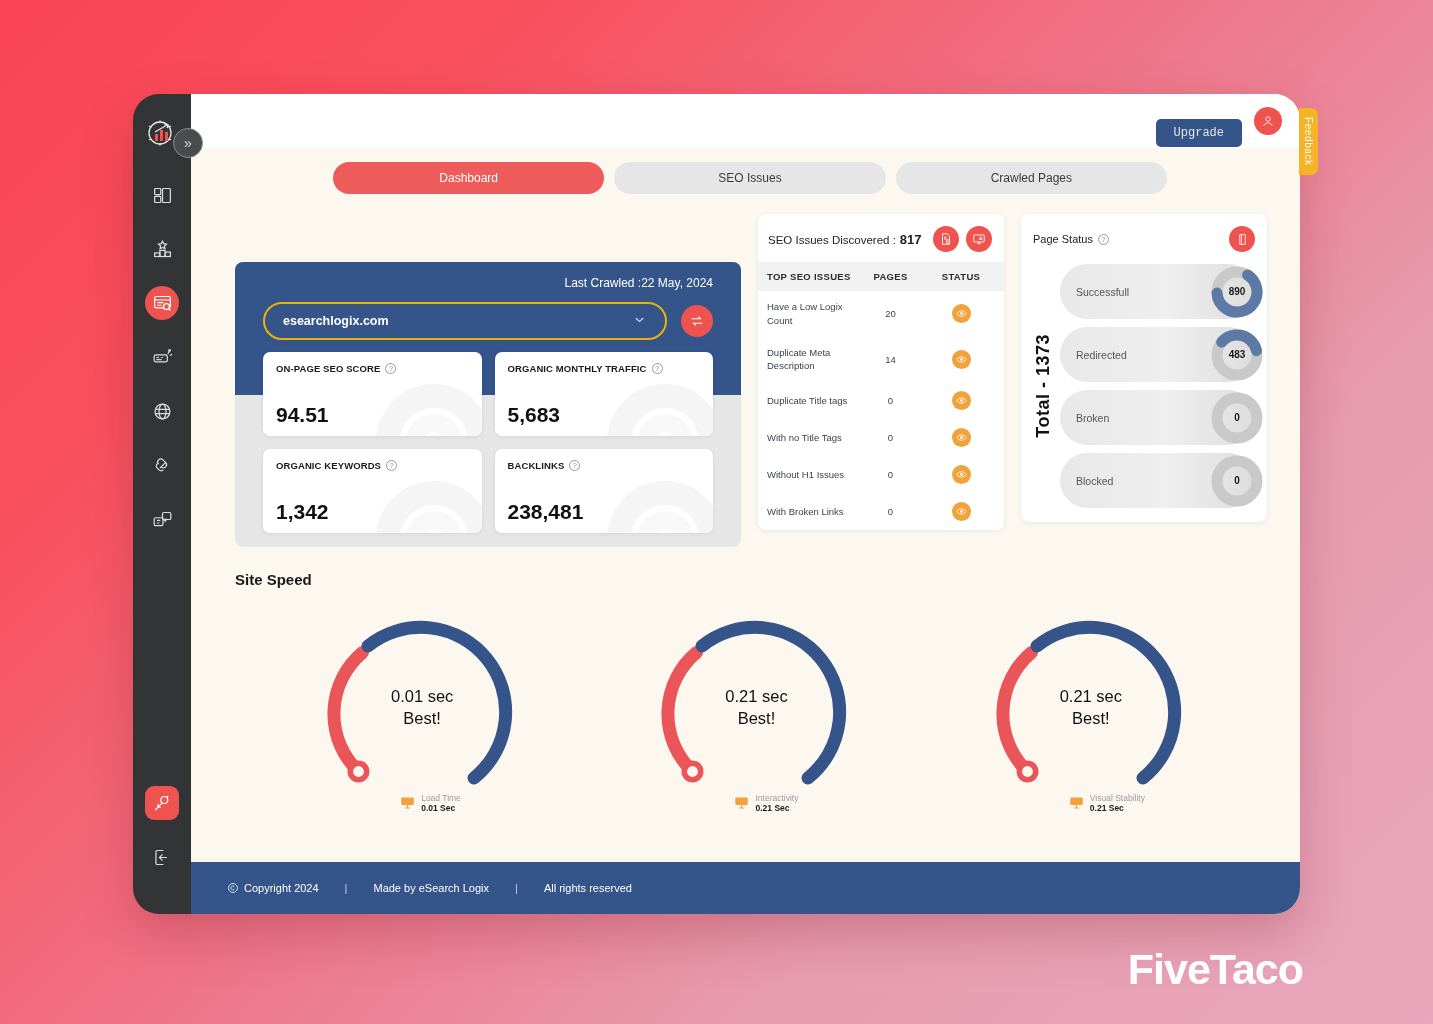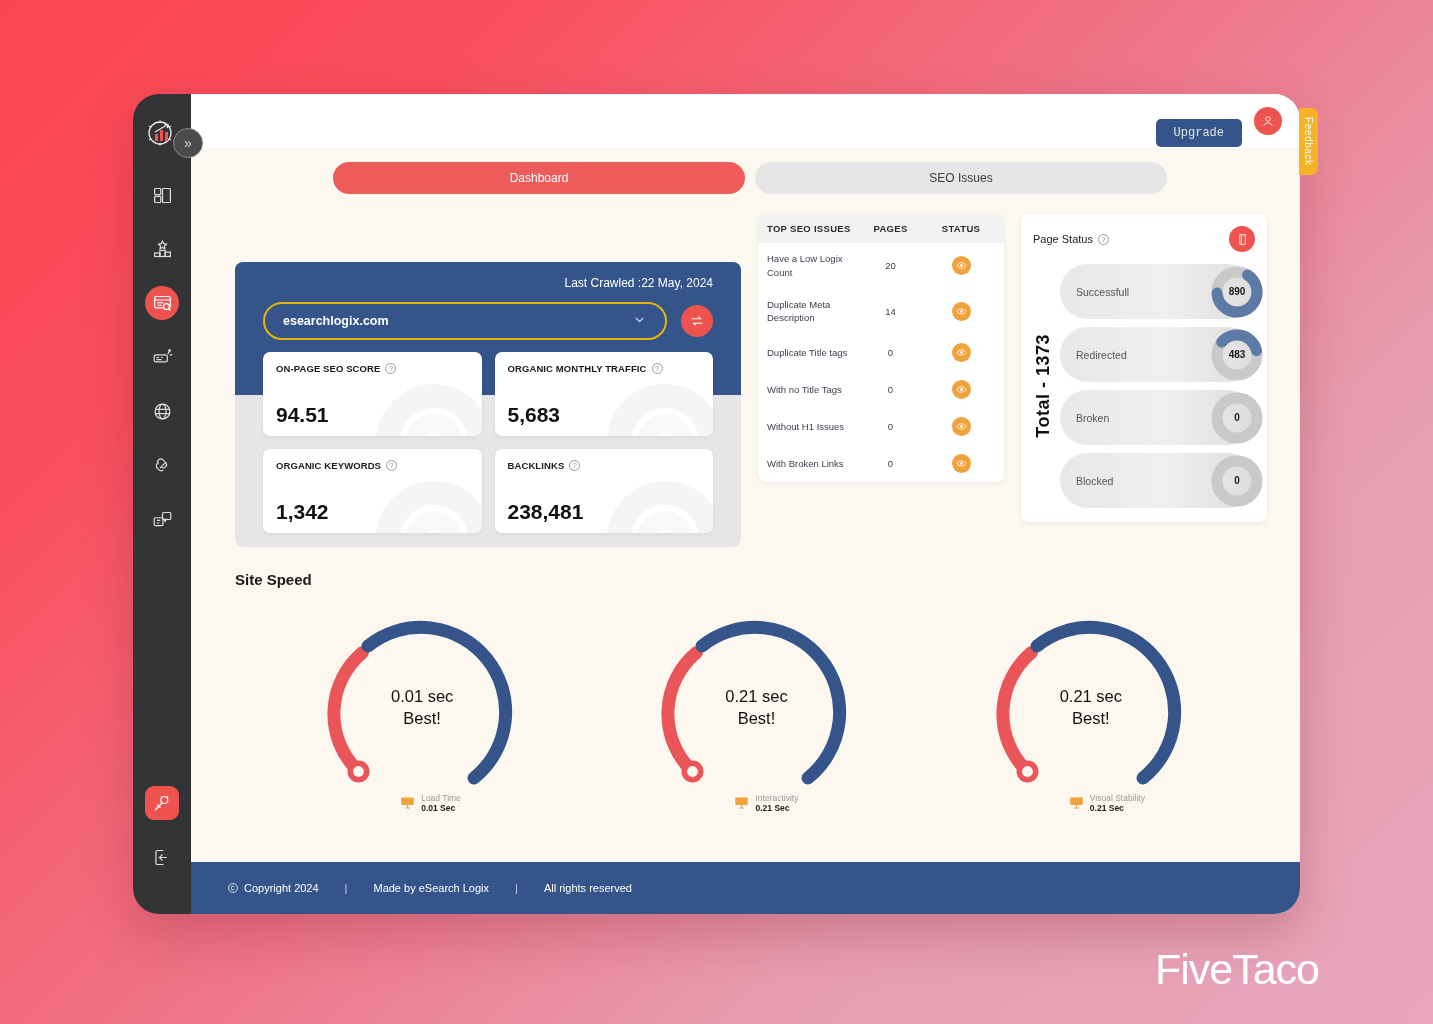--- a/index.html
+++ b/index.html
@@ -5,22 +5,22 @@
   * { box-sizing: border-box; margin: 0; padding: 0; }
   html, body { width: 1433px; height: 1024px; overflow: hidden; }
   body {
     font-family: "Liberation Sans", sans-serif;
     background: linear-gradient(135deg, #fb4453 0%, #f9505e 22%, #ef7487 48%, #e79caf 72%, #e8a7bc 100%);
     position: relative;
   }
 
   
   .watermark {
-    position: absolute; right: 114px; bottom: 30px;
-    font-size: 43px; font-weight: normal; color: #ffffff;
+    position: absolute; right: 130px; bottom: 30px;
+    font-size: 43px; font-weight: bold; color: #ffffff;
     letter-spacing: -1px;
   }
 
   
   .app-window {
     position: absolute; left: 133px; top: 94px;
     width: 1167px; height: 820px;
     border-radius: 26px;
     box-shadow: 0 20px 50px rgba(120,20,40,.25);
     display: flex; overflow: visible;
@@ -347,20 +347,21 @@
           <circle cx="12" cy="9" r="3.4"></circle>
             <path d="M5.5 19.5a6.8 6.8 0 0113 0"></path>
         </svg>
       </div>
       <div class="feedback-tab">Feedback</div>
     </div>
 
     <div class="tabs">
       <div class="tab active">Dashboard</div>
       <div class="tab">SEO Issues</div>
+      <div class="tab">Crawled Pages</div>
     </div>
 
     <div class="content">
 
       <div class="row-top">
 
         <div class="overview">
           <div class="overview-head">
             <div class="last-crawled">Last Crawled :22 May, 2024</div>
             <div class="url-row">
@@ -433,20 +434,42 @@
               <div class="metric-label">
                 <span>BACKLINKS</span>
                 <span class="qmark">?</span>
               </div>
               <div class="metric-value">238,481</div>
             </div>
           </div>
         </div>
 
         <div class="seo-panel">
+          <div class="seo-head">
+            <div class="seo-head-title">
+              <span>SEO Issues Discovered :</span><b>817</b>
+            </div>
+            <div class="seo-head-icons">
+              <div class="circ-red">
+                <svg viewBox="0 0 24 24" width="14" height="14" fill="none" stroke="#fff" stroke-width="1.5">
+                  <path d="M6 3h8l4 4v14H6z"></path>
+                    <path d="M8.5 9h5M8.5 12h5"></path>
+                  <circle cx="15.5" cy="16.5" r="3.2" fill="#ef5350"></circle>
+                    <path d="M15.5 15v3"></path>
+                </svg>
+              </div>
+              <div class="circ-red">
+                <svg viewBox="0 0 24 24" width="14" height="14" fill="none" stroke="#fff" stroke-width="1.5">
+                  <rect x="3" y="5" width="18" height="12" rx="1.5"></rect>
+                    <path d="M9 20h6M12 17v3"></path>
+                  <path d="M15 8l2.6 4.5h-5.2z"></path>
+                </svg>
+              </div>
+            </div>
+          </div>
 
           <table class="seo-table">
             <thead>
               <tr>
                 <th>TOP SEO ISSUES</th>
                 <th>PAGES</th>
                 <th>STATUS</th>
               </tr>
             </thead>
             <tbody>

